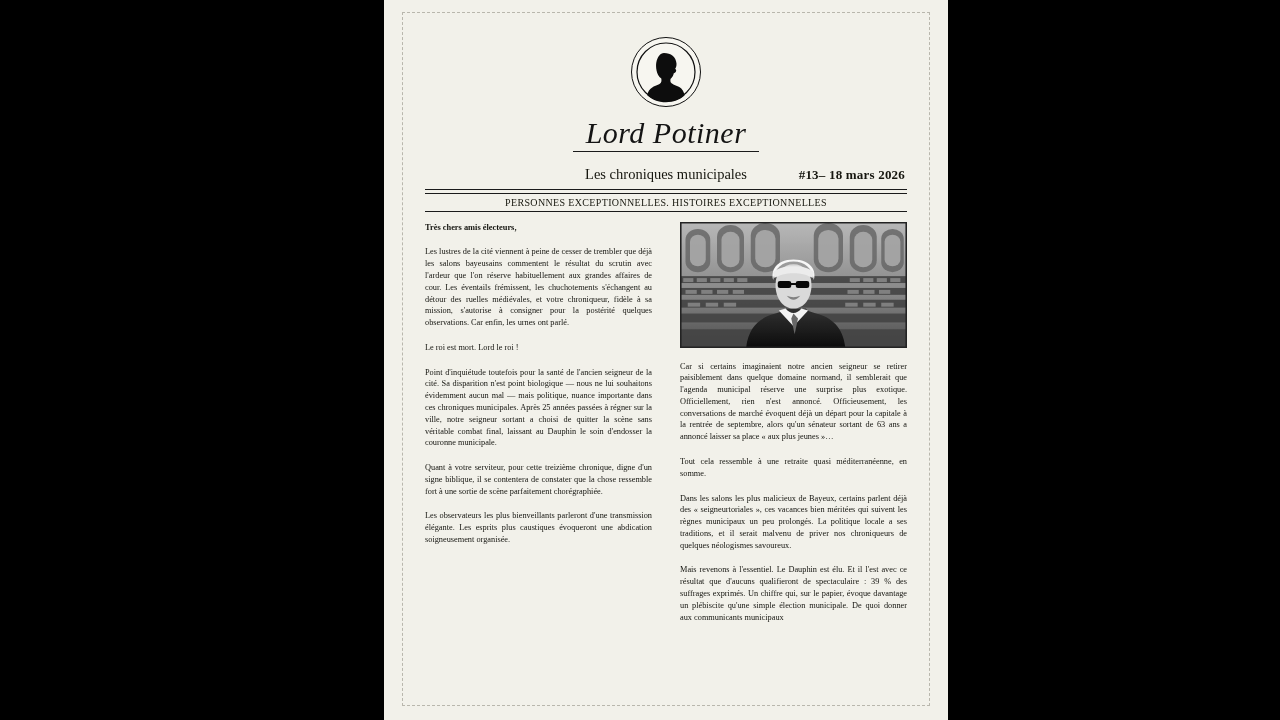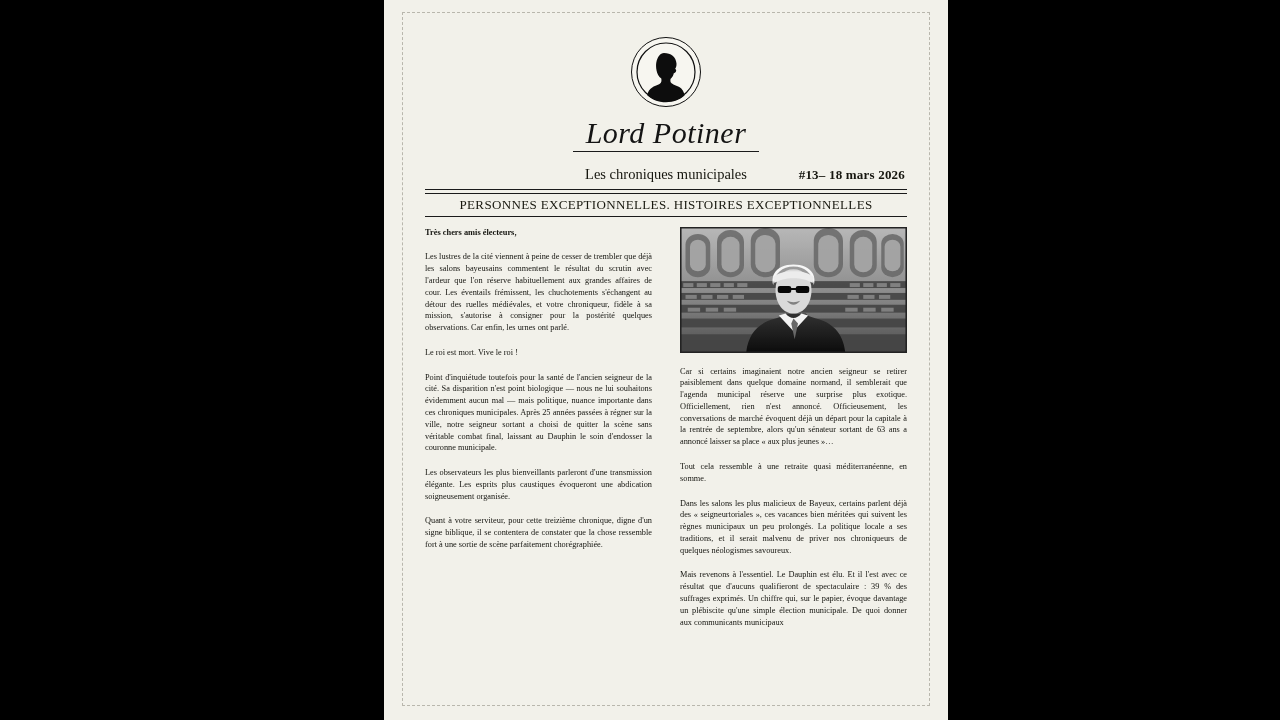--- a/index.html
+++ b/index.html
@@ -94,21 +94,21 @@
   }
 
   .rule-double {
     margin-top: 5px;
     border-top: 1px solid #1b1b1b;
     border-bottom: 1px solid #1b1b1b;
     height: 3px;
   }
   .tagline {
     font-family: "Liberation Serif", serif;
-    font-size: 13px;
+    font-size: 10px;
     letter-spacing: 0.35px;
     text-align: center;
     color: #18180f;
     padding: 3px 0 3px 0;
   }
   .rule-single {
     border-top: 1px solid #1b1b1b;
     margin-bottom: 10px;
   }
 
@@ -181,24 +181,24 @@
         <div class="rule-double"></div>
         <div class="tagline">PERSONNES EXCEPTIONNELLES. HISTOIRES EXCEPTIONNELLES</div>
         <div class="rule-single"></div>
       </div>
 
       <div class="columns">
 
         <div class="col">
           <div class="salutation">Très chers amis électeurs,</div>
           <p>Les lustres de la cité viennent à peine de cesser de trembler que déjà les salons bayeusains commentent le résultat du scrutin avec l'ardeur que l'on réserve habituellement aux grandes affaires de cour. Les éventails frémissent, les chuchotements s'échangent au détour des ruelles médiévales, et votre chroniqueur, fidèle à sa mission, s'autorise à consigner pour la postérité quelques observations. Car enfin, les urnes ont parlé.</p>
-          <p>Le roi est mort. Vive le roi !</p>
+          <p>Le roi est mort. Lord le roi !</p>
           <p>Point d'inquiétude toutefois pour la santé de l'ancien seigneur de la cité. Sa disparition n'est point biologique — nous ne lui souhaitons évidemment aucun mal — mais politique, nuance importante dans ces chroniques municipales. Après 25 années passées à régner sur la ville, notre seigneur sortant a choisi de quitter la scène sans véritable combat final, laissant au Dauphin le soin d'endosser la couronne municipale.</p>
+          <p>Quant à votre serviteur, pour cette treizième chronique, digne d'un signe biblique, il se contentera de constater que la chose ressemble fort à une sortie de scène parfaitement chorégraphiée.</p>
           <p>Les observateurs les plus bienveillants parleront d'une transmission élégante. Les esprits plus caustiques évoqueront une abdication soigneusement organisée.</p>
-          <p>Quant à votre serviteur, pour cette treizième chronique, digne d'un signe biblique, il se contentera de constater que la chose ressemble fort à une sortie de scène parfaitement chorégraphiée.</p>
         </div>
 
         <div class="col">
           <div class="photo">
             <svg viewBox="0 0 200 126" preserveAspectRatio="none" aria-hidden="true">
               <defs>
                 <linearGradient id="bg" x1="0" y1="0" x2="0" y2="1">
                   <stop offset="0%" stop-color="#b9b3a6"></stop>
                   <stop offset="55%" stop-color="#8e887c"></stop>
                   <stop offset="100%" stop-color="#55514a"></stop>

